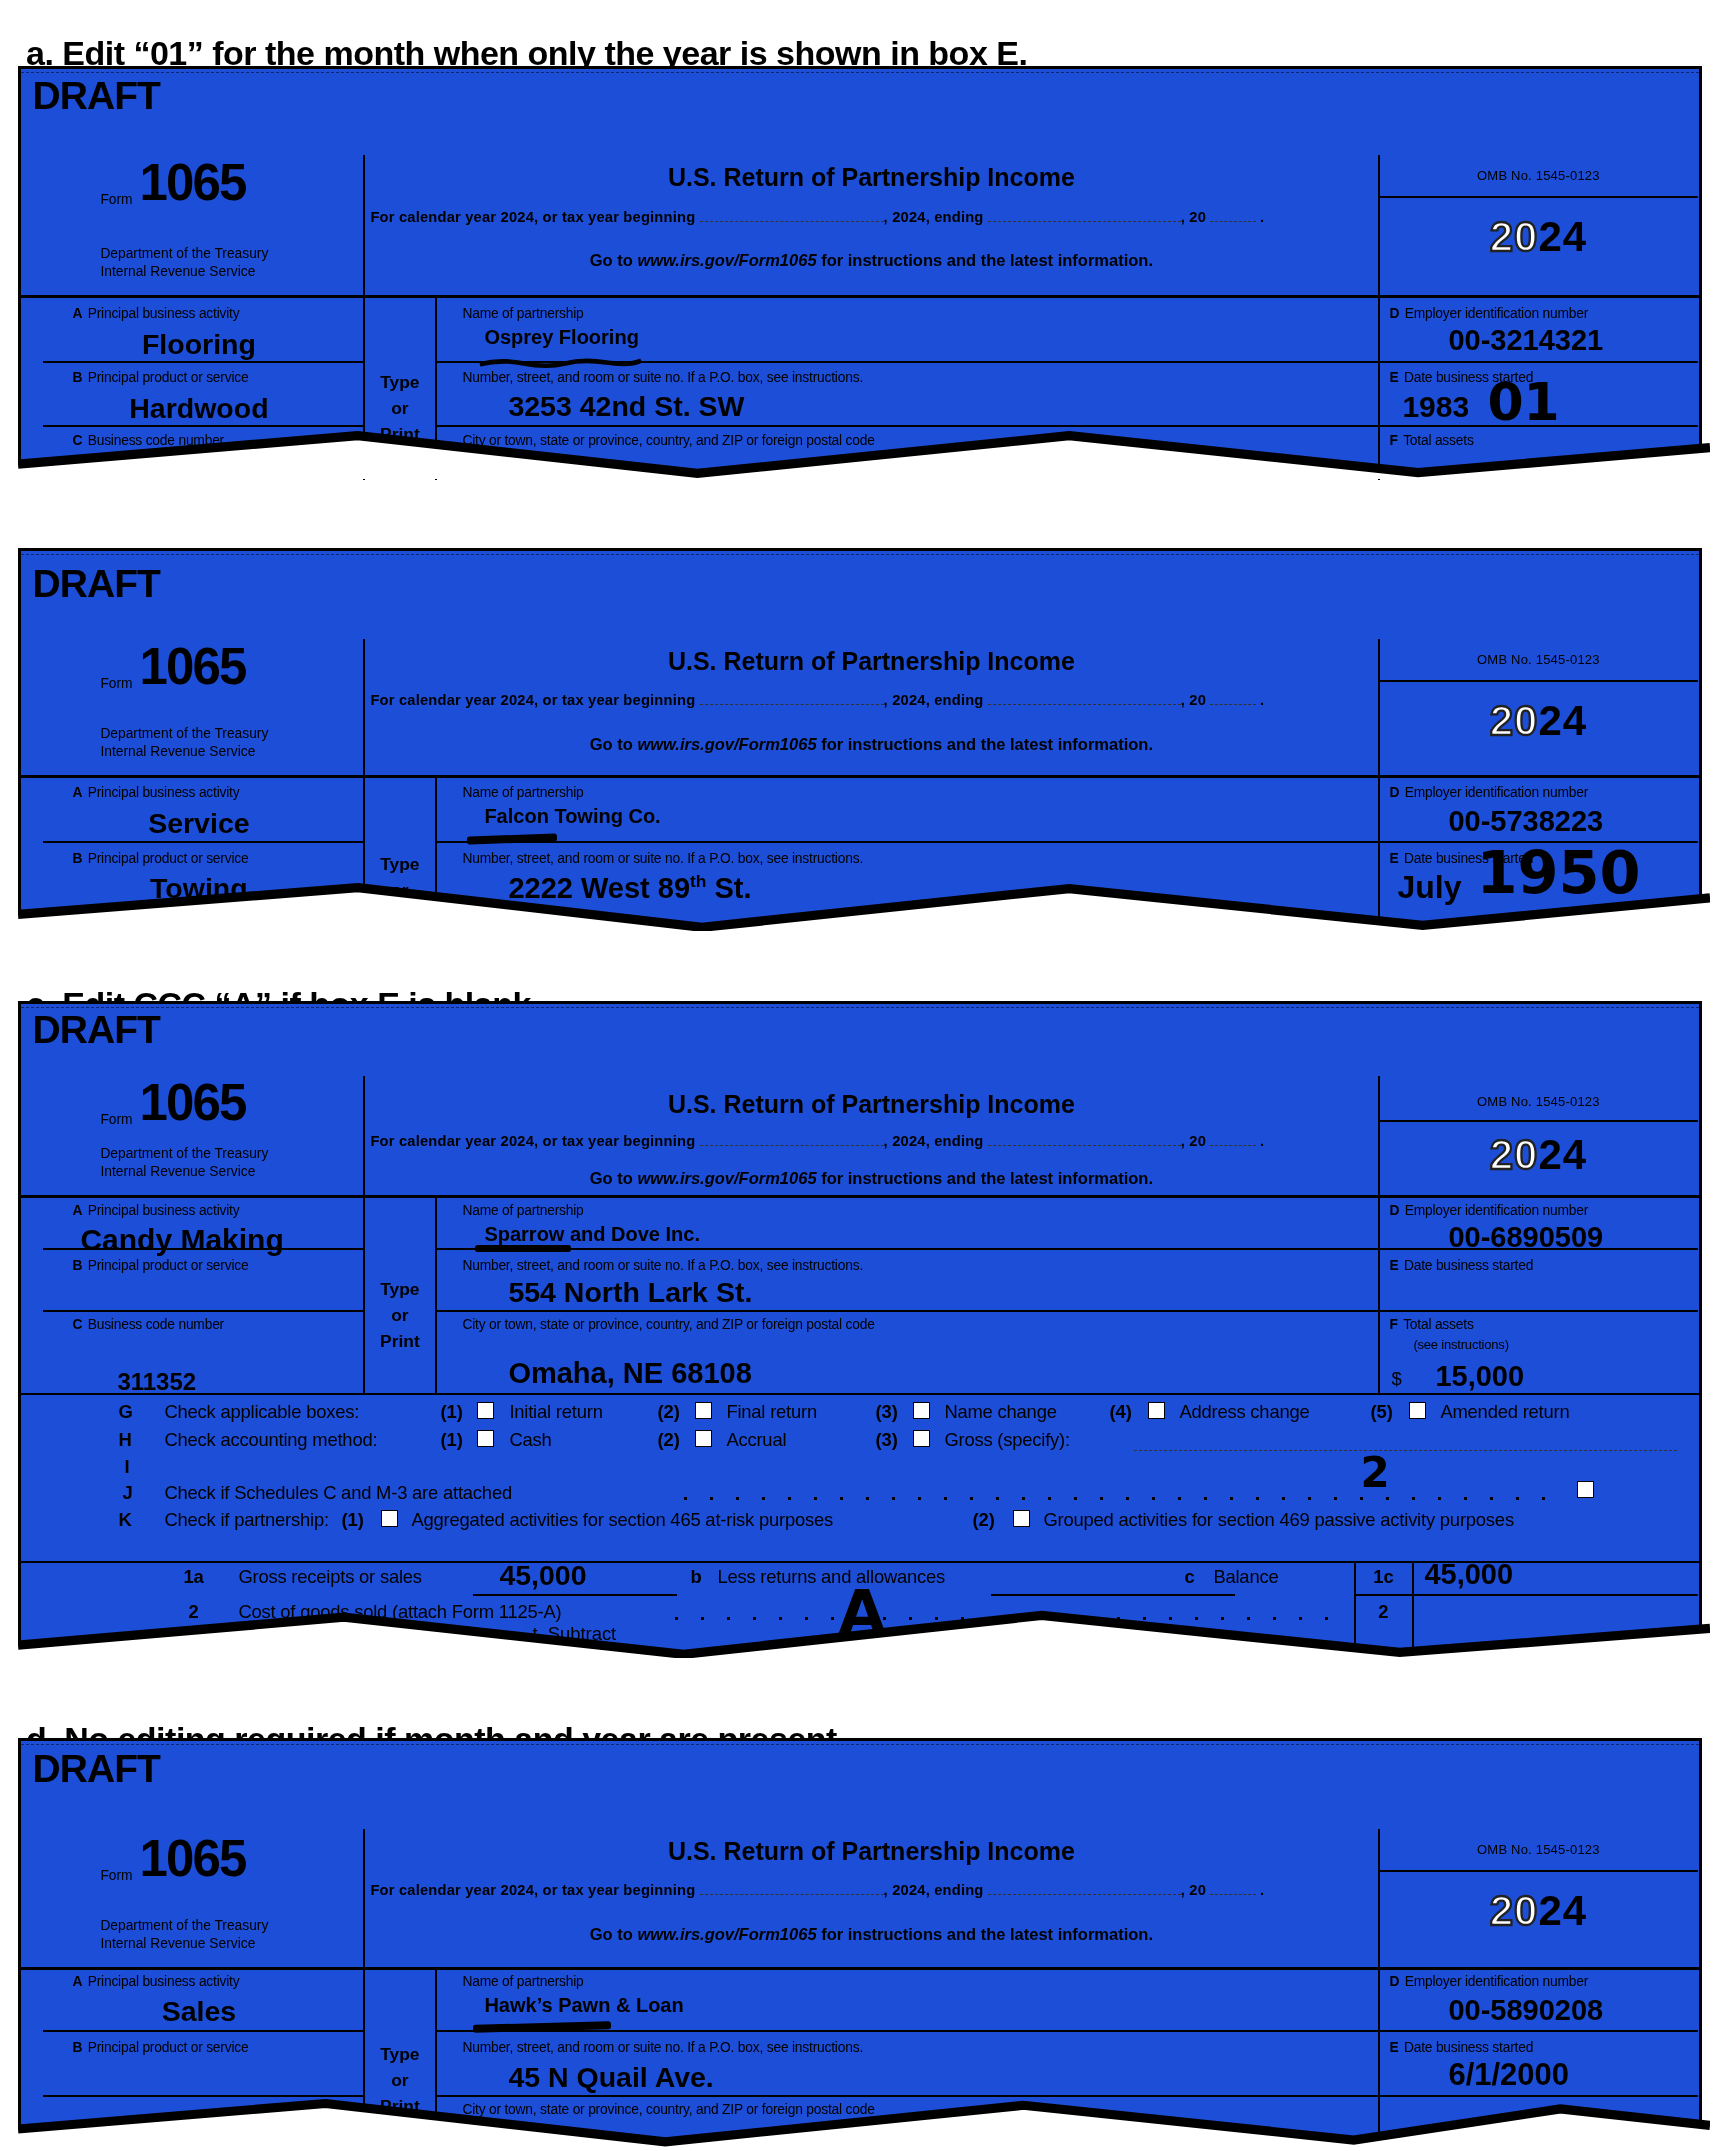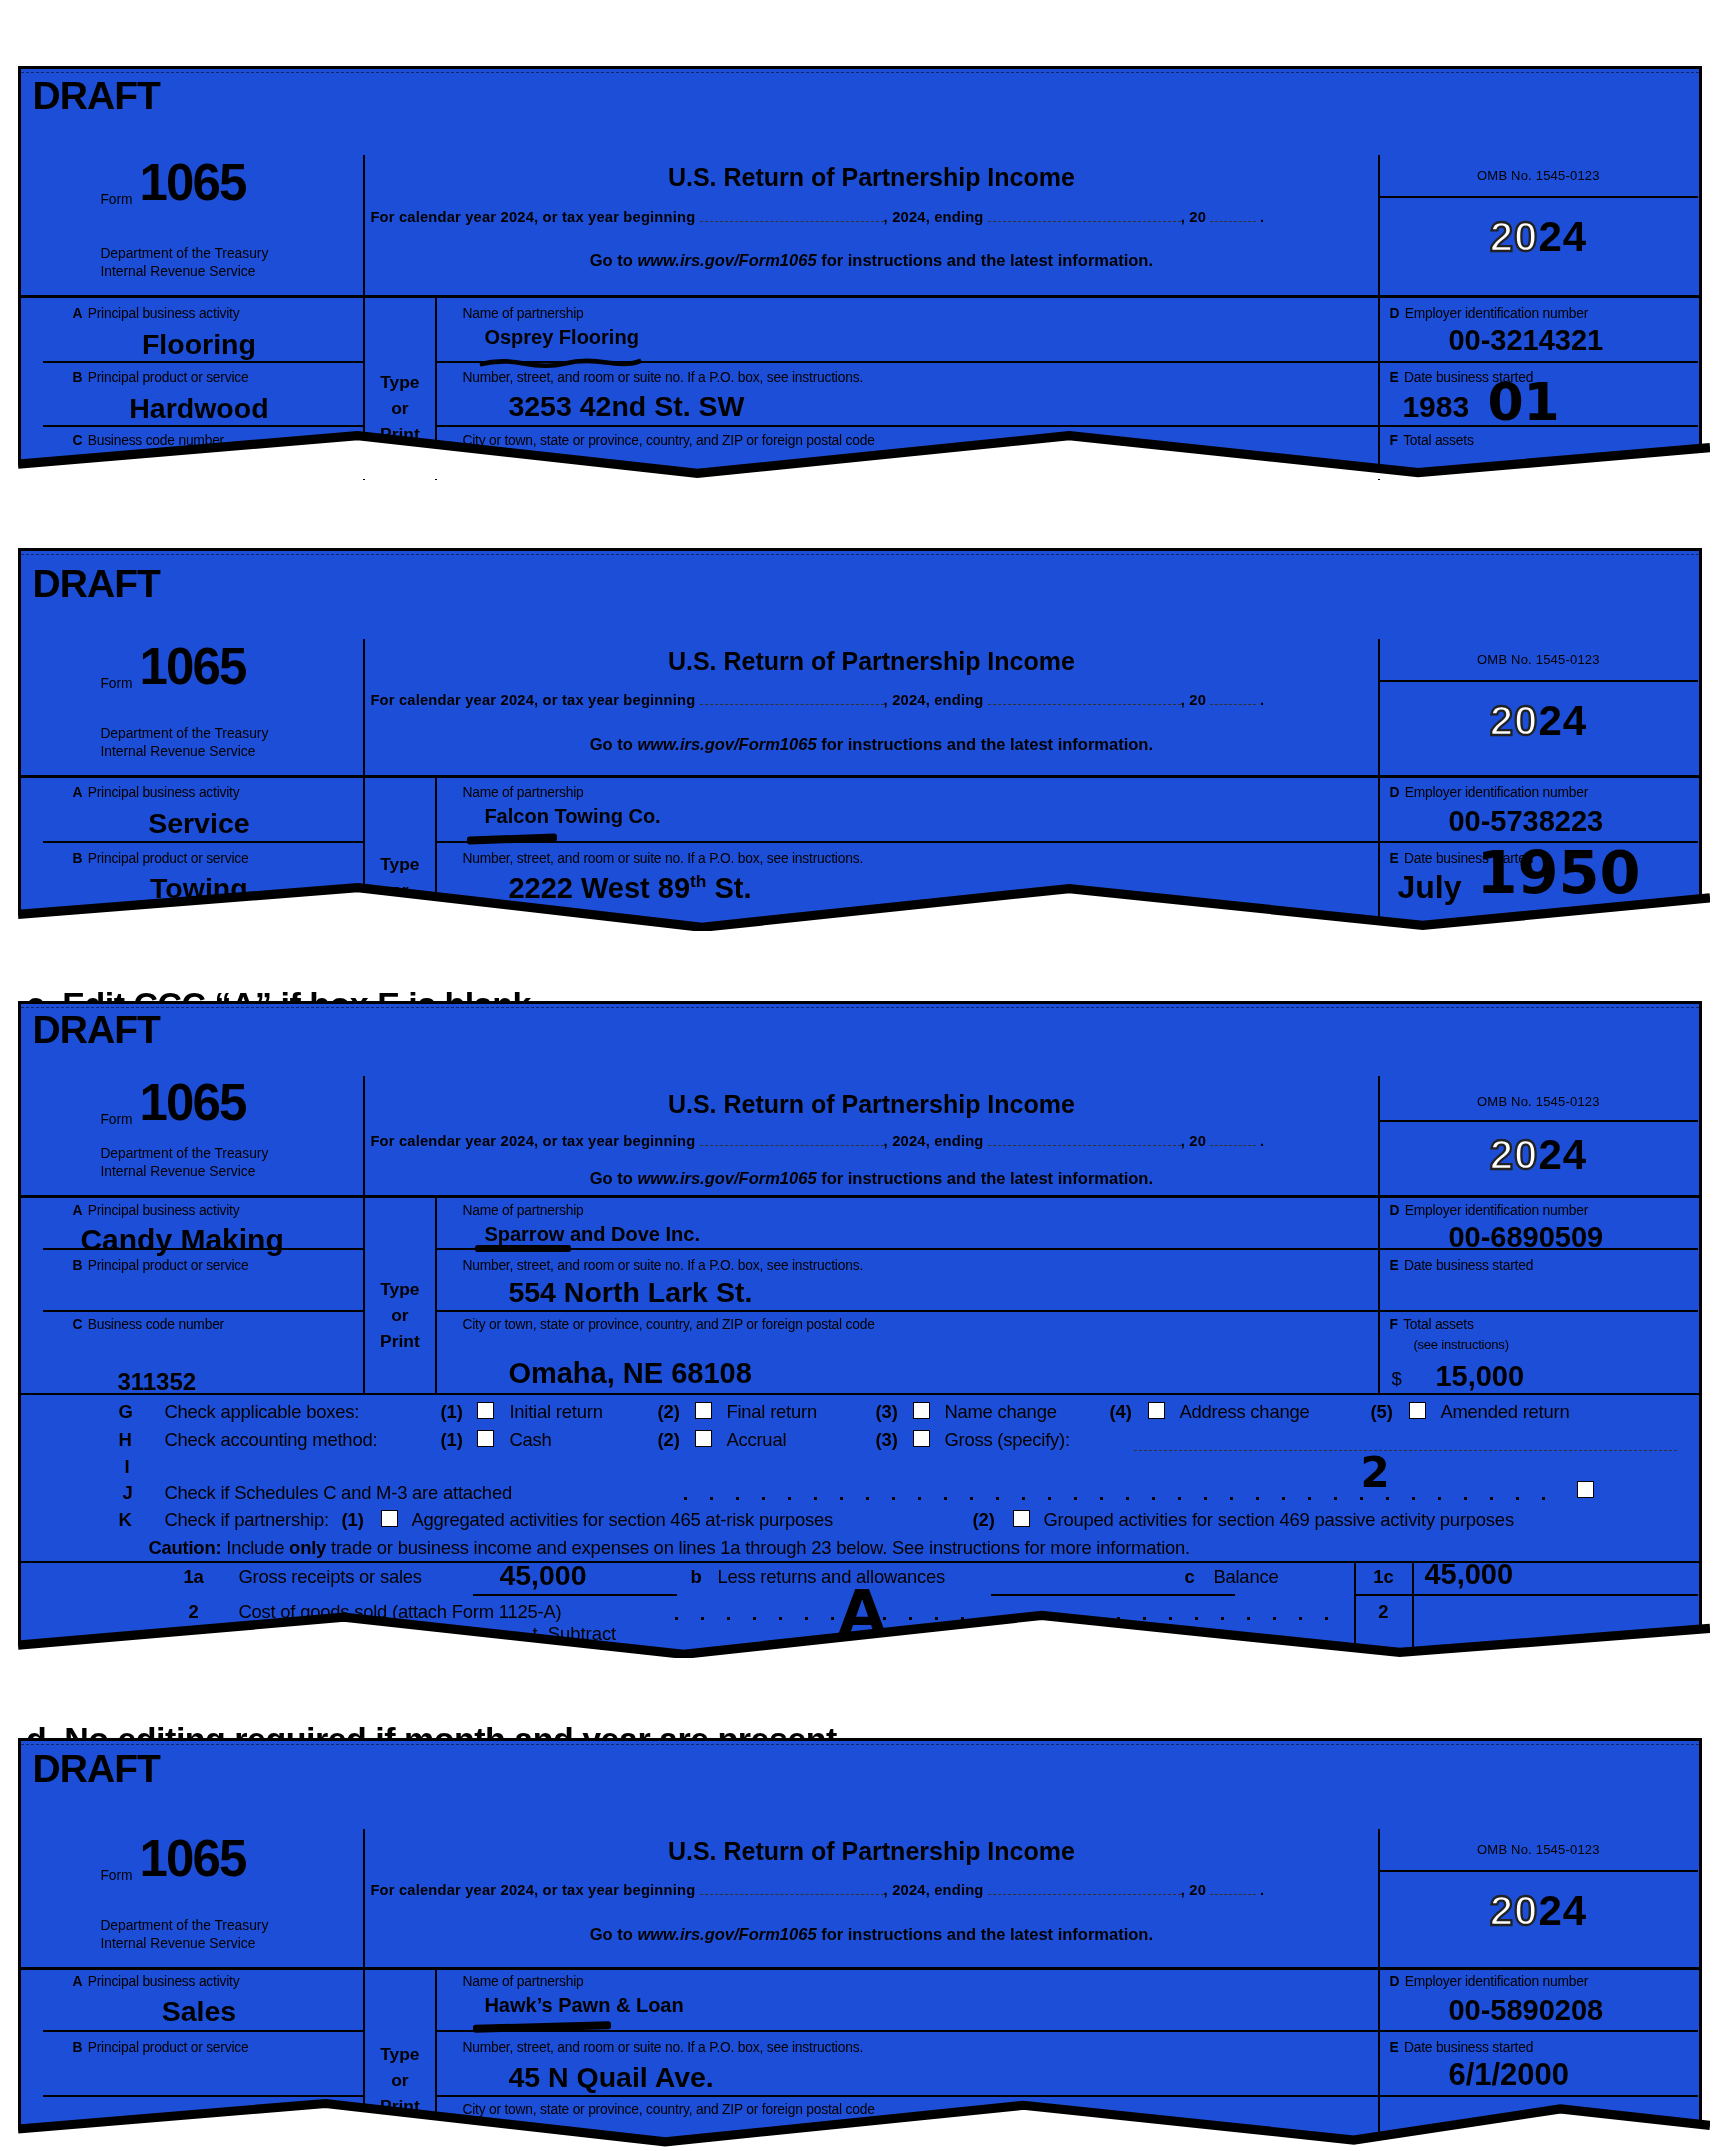--- a/index.html
+++ b/index.html
@@ -52,20 +52,21 @@
   .umk{position:absolute;z-index:5;}
   .tear{position:absolute;left:-3.7px;bottom:0;width:1692px;z-index:4;}
   .frag{position:absolute;font-size:18.4px;white-space:nowrap;}
   sup{font-size:60%;}
 </style>
 </head>
 <body>
 
 <div class="page">
 
+  <h2 class="sec-title" style="top:5.5px">a. Edit “01” for the month when only the year is shown in box E.</h2>
   <section class="panel" style="top:66px;height:410px">
     <div class="draft" style="top:7.3px">DRAFT</div>
     <div class="vline" style="left:342px;top:86px;height:142px"></div>
     <div class="vline" style="left:1357px;top:86px;height:142px"></div>
     <div class="form-word" style="top:123px">Form</div>
     <div class="form-num" style="top:88px">1065</div>
     <div class="dept" style="top:176px">
       <div>Department of the Treasury</div>
       <div>Internal Revenue Service</div>
     </div>
@@ -257,21 +258,20 @@
 
     <div class="rlet" style="left:97px;top:505px">K</div>
     <div class="rtxt" style="left:143px;top:505px">Check if partnership:</div>
     <div class="rnum" style="left:320px;top:505px">(1)</div>
       <div class="cb" style="left:360px;top:506px"></div>
       <div class="rtxt" style="left:390px;top:505px">Aggregated activities for section 465 at-risk purposes</div>
     <div class="rnum" style="left:951px;top:505px">(2)</div>
       <div class="cb" style="left:992px;top:506px"></div>
       <div class="rtxt" style="left:1022px;top:505px">Grouped activities for section 469 passive activity purposes</div>
 
-    <div class="rtxt" style="left:127px;top:533px"><b>Caution:</b><span> Include </span><b>only</b><span> trade or business income and expenses on lines 1a through 23 below. See instructions for more information.</span></div>
     <div class="rl rl-full" style="top:557px"></div>
 
     <div class="rnum" style="left:162px;top:562px">1a</div>
     <div class="rtxt" style="left:217px;top:562px">Gross receipts or sales</div>
     <div class="inval" style="left:478px;top:555px">45,000</div>
     <div class="uline" style="left:452px;top:590px;width:204px"></div>
     <div class="rnum" style="left:669px;top:562px">b</div>
     <div class="rtxt" style="left:696px;top:562px">Less returns and allowances</div>
     <div class="uline" style="left:970px;top:590px;width:244px"></div>
     <div class="rnum" style="left:1163px;top:562px">c</div>

